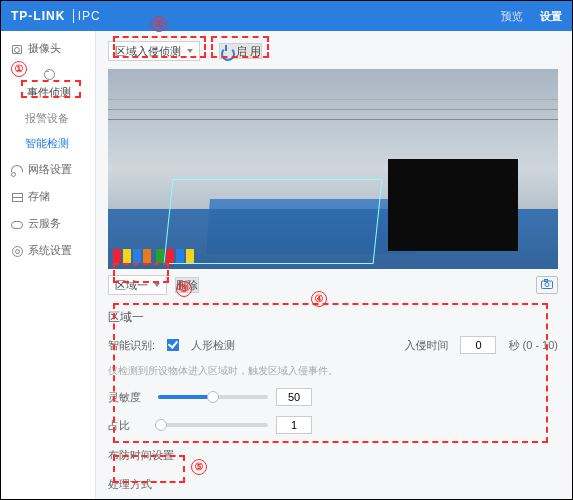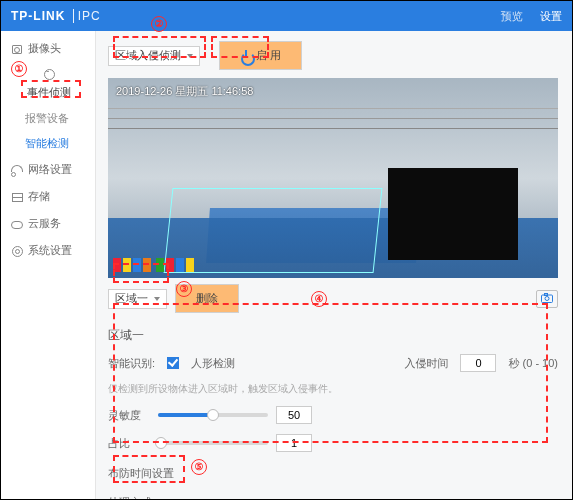--- a/index.html
+++ b/index.html
@@ -5,21 +5,21 @@
   * { box-sizing: border-box; margin: 0; padding: 0; }
   html, body { width: 573px; height: 500px; font-family: "Microsoft YaHei", Arial, sans-serif; font-size: 11px; color: #333; background: #f5f5f5; overflow: hidden; }
   .wrap { width: 573px; height: 500px; border: 1px solid #000; background: #fff; position: relative; overflow: hidden; }
 
   
   .hdr { height: 30px; background: #2a7ee0; color: #fff; display: flex; align-items: center; padding: 0 10px; font-size: 12px; }
   .hdr .logo { font-weight: bold; letter-spacing: 1px; }
   .hdr .logo .sub { font-weight: normal; opacity: .9; margin-left: 3px; border-left: 1px solid #fff; padding-left: 4px; }
   .hdr .sp { flex: 1; }
   .hdr .nav a { color: #cfe0f5; margin-left: 14px; text-decoration: none; font-size: 11px; }
-  .hdr .nav a.active { color: #fff; font-weight: normal; }
+  .hdr .nav a.active { color: #fff; font-weight: bold; }
 
   
   .body { display: flex; height: calc(100% - 30px); }
 
   
   .side { width: 95px; background: #fff; border-right: 1px solid #e5e5e5; padding-top: 4px; }
   .side .grp { padding: 6px 8px 6px 10px; display: flex; align-items: center; gap: 5px; color: #6a6a6a; cursor: pointer; }
   .side .grp.exp { color: #444; flex-direction: column; }
   .side .sub { padding: 5px 8px 5px 24px; color: #888; cursor: pointer; }
   .side .sub.active { color: #2a7ee0; }
@@ -36,21 +36,21 @@
   .ico-sys::before { content:''; position:absolute; left:1px; top:1px; width:9px; height:9px; border:1px solid #888; border-radius:50%; }
   .ico-sys::after { content:''; position:absolute; left:4px; top:4px; width:3px; height:3px; border:1px solid #888; border-radius:50%; }
 
   
   .main { flex: 1; background: #f6f7f8; padding: 10px 14px 10px 12px; overflow-y: auto; position: relative; }
 
   
   .tb { display: flex; align-items: center; gap: 19px; margin-bottom: 8px; }
   .dd { display: flex; align-items: center; background: #fff; border: 1px solid #d0d0d0; height: 20px; padding: 0 6px; font-size: 11px; color: #444; gap: 6px; cursor: pointer; }
   .dd .chev { width:0; height:0; border-left:3px solid transparent; border-right:3px solid transparent; border-top:4px solid #888; }
-  .btn-plain { display:flex; align-items:center; gap:4px; height:29px; padding:0 20px; background:#fdba74; border:1px solid #d0d0d0; cursor:pointer; color:#444; }
+  .btn-plain { display:flex; align-items:center; gap:4px; height:16px; padding:0 0; background:#e5e5e5; border:1px solid #d0d0d0; cursor:pointer; color:#444; }
   .sw { width:12px; height:12px; display:inline-block; position:relative; }
   .sw::before { content:''; position:absolute; left:5px; top:0; width:2px; height:6px; background:#2a7ee0; }
   .sw::after { content:''; position:absolute; left:1px; top:2px; width:10px; height:10px; border:2px solid #2a7ee0; border-top-color:transparent; border-radius:50%; }
 
   
   .prev { width: 100%; height: 200px; background: linear-gradient(#a8b6c2 0%, #cfd7dd 50%, #8fa0af 100%); position: relative; overflow: hidden; }
   .prev .black-box { position:absolute; left:280px; top:90px; width:130px; height:92px; background:#0b0b0b; }
   .prev .desk1 { position:absolute; left:0; bottom:0; width:100%; height:60px; background:linear-gradient(#2d6aad,#2a5e98); opacity:.9; }
   .prev .desk2 { position:absolute; left:100px; top:130px; width:210px; height:55px; background:linear-gradient(#3a7bc4,#2d6aad); transform:skewX(-4deg); opacity:.85; }
   .prev .ceil  { position:absolute; left:0; top:50px; width:100%; height:1px; background:#888; box-shadow:0 -10px 0 #999, 0 -20px 0 #aaa; }
@@ -150,21 +150,20 @@
       <div class="prev">
         <div class="ceil"></div>
         <div class="desk2"></div>
         <div class="desk1"></div>
         <div class="black-box"></div>
         <div class="poly"></div>
         <div class="boxes">
           <span class="c1"></span><span class="c3"></span><span class="c2"></span><span class="c4"></span>
           <span class="c5"></span><span class="c1"></span><span class="c2"></span><span class="c3"></span>
         </div>
-        <div class="ts">2019-12-26 星期五 11:46:58</div>
       </div>
 
       <div class="under">
         <div class="dd">
           <span>区域一</span>
           <span class="chev"></span>
         </div>
         <div class="btn-plain">
           <span>删除</span>
         </div>

